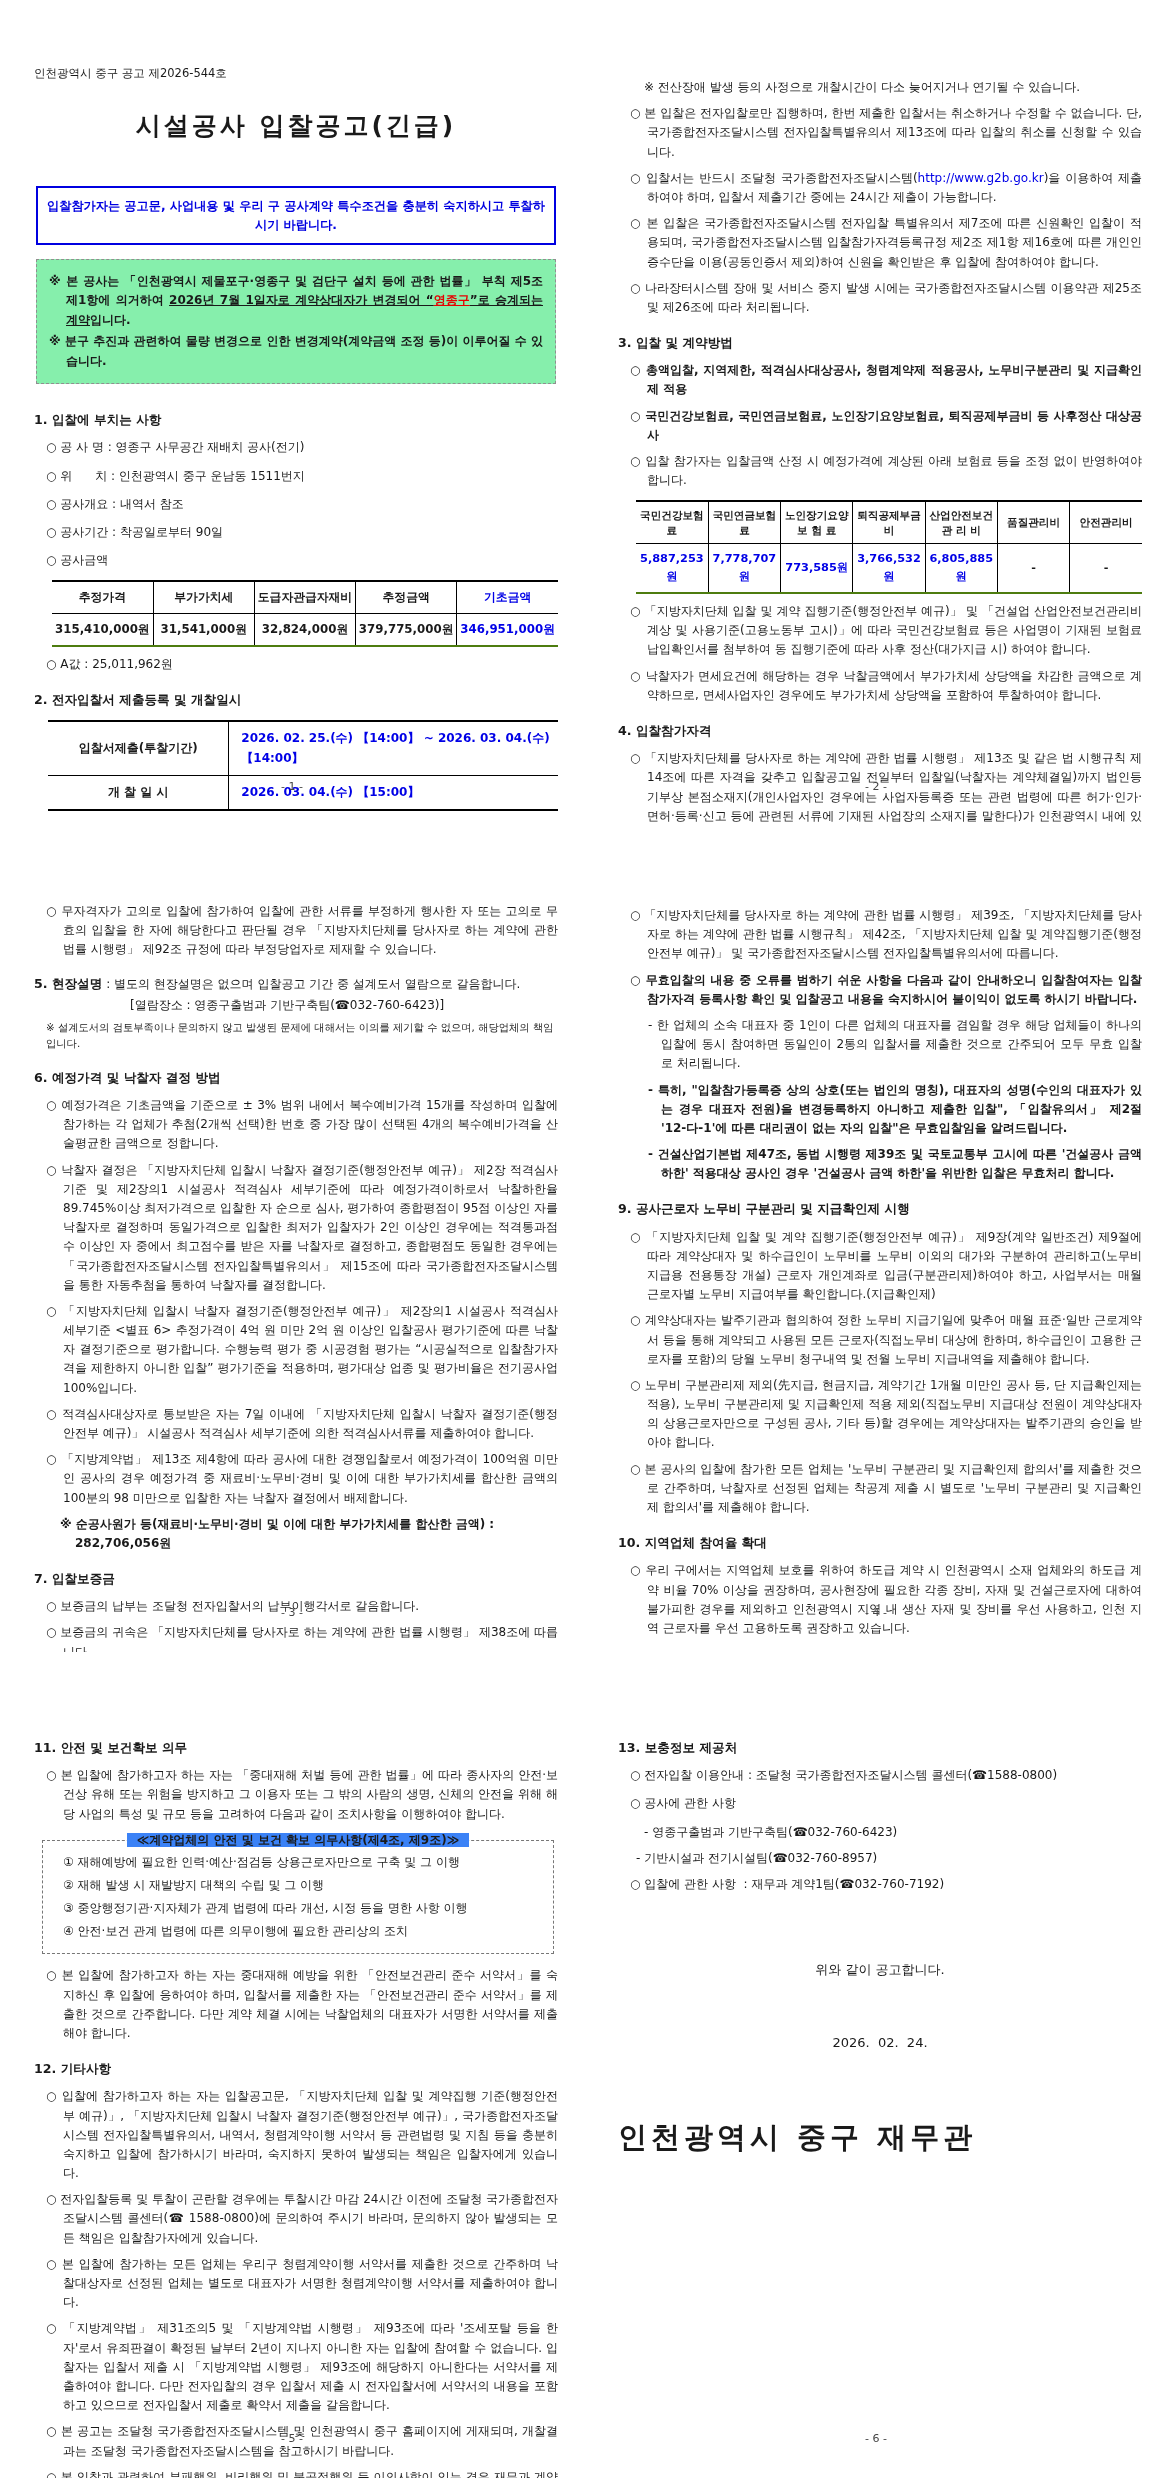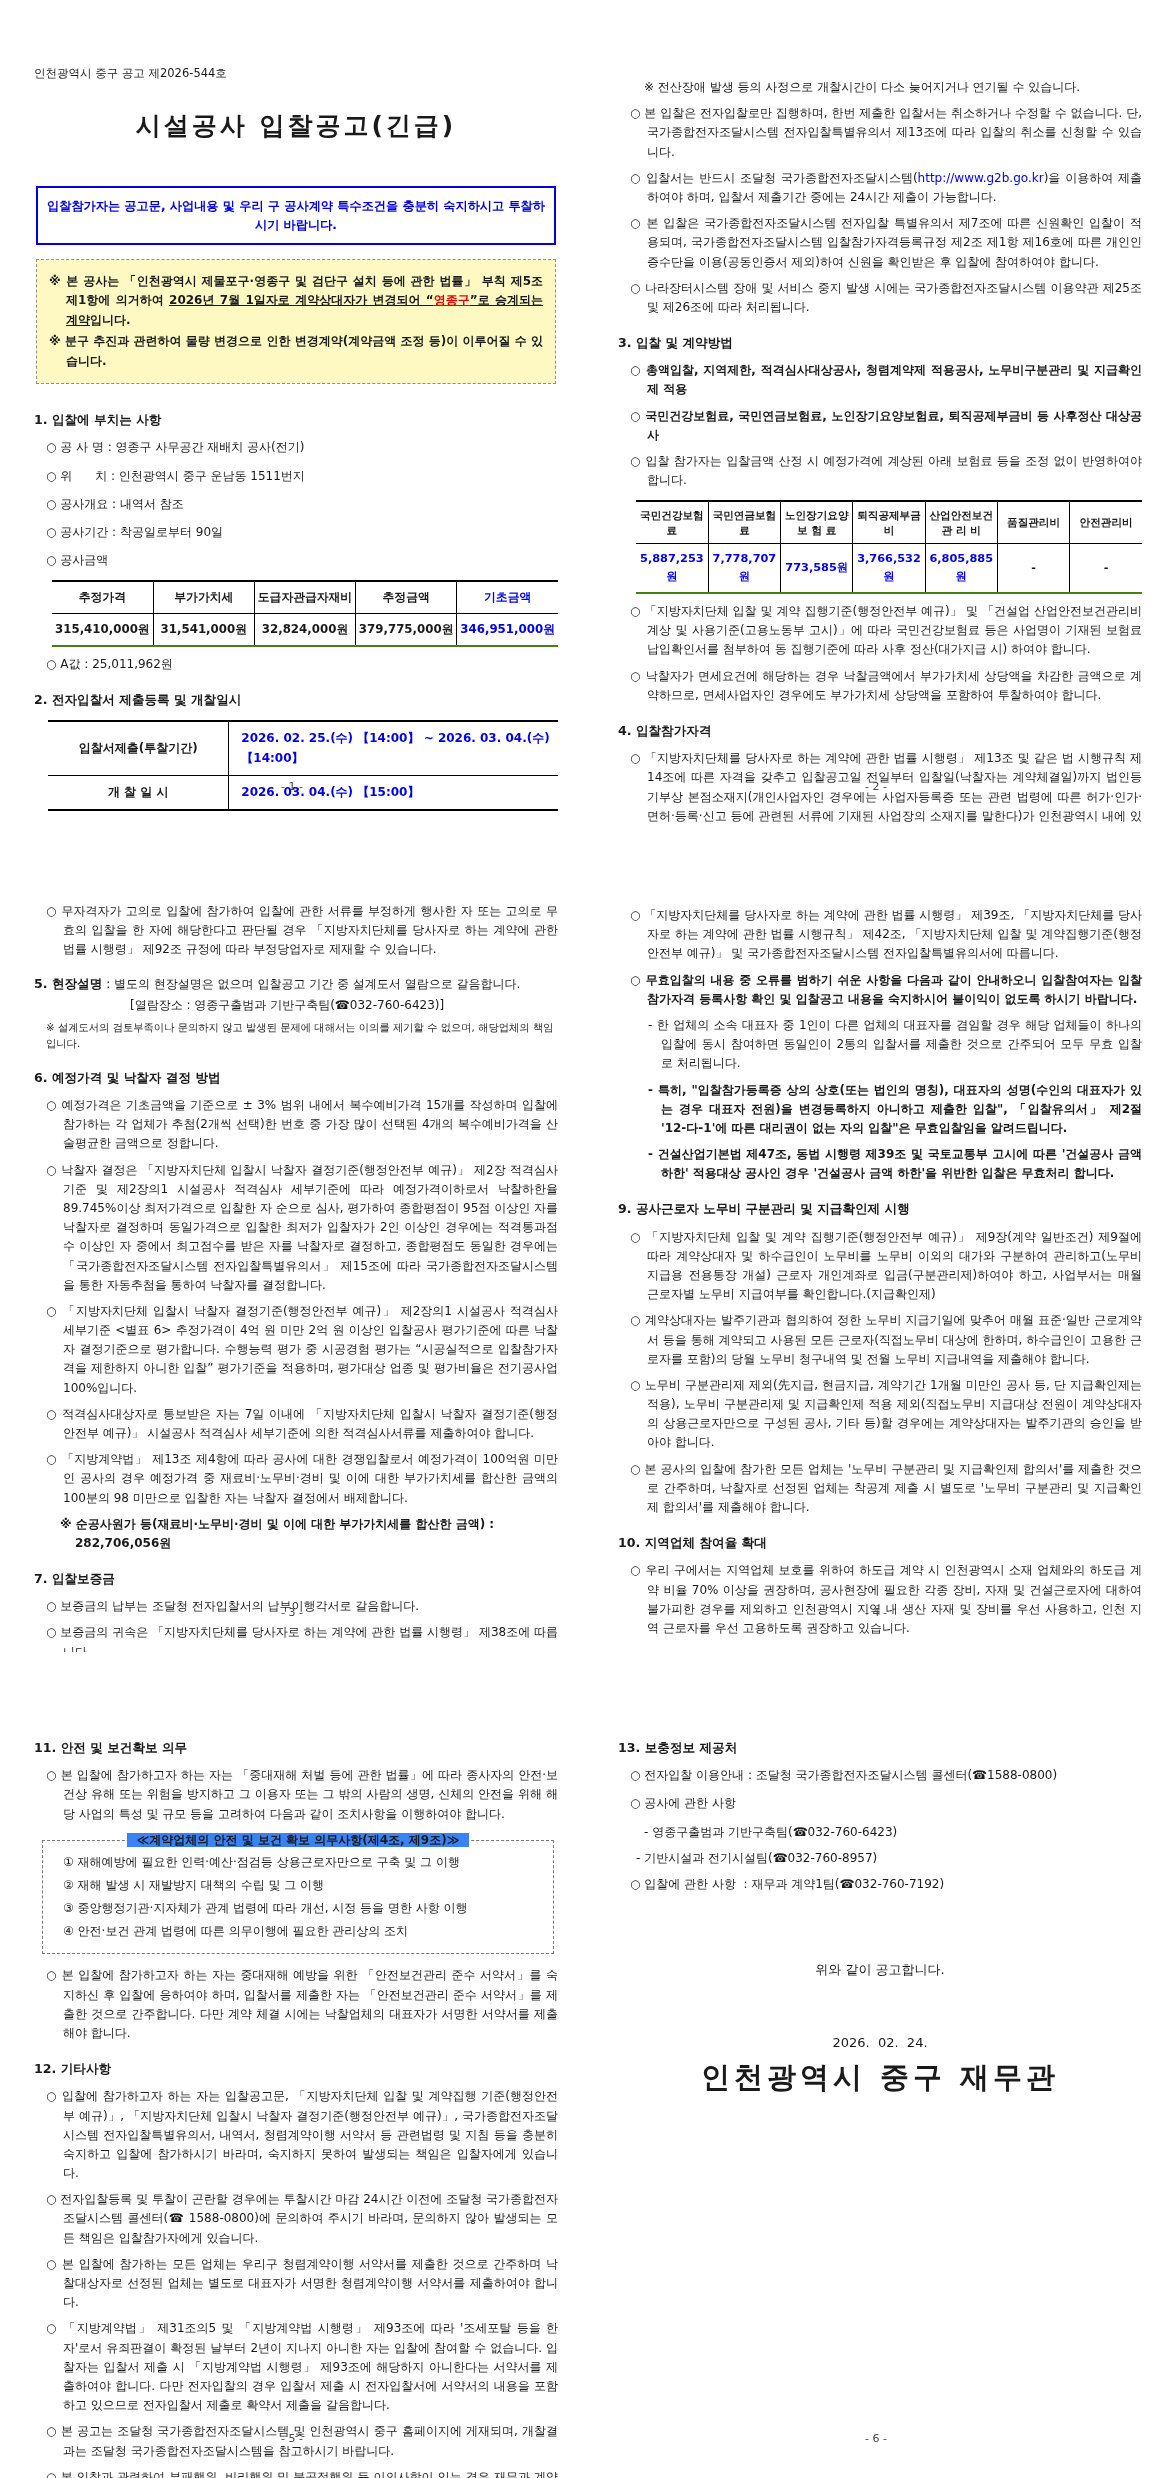--- a/index.html
+++ b/index.html
@@ -6,21 +6,21 @@
   body{font-family:"DejaVu Sans",sans-serif;color:#1a1a1a;}
   .sheet{width:1168px;height:2478px;margin:0 auto;background:#fff;display:grid;
          grid-template-columns:584px 584px;grid-template-rows:826px 826px 826px;}
   .page{position:relative;overflow:hidden;box-sizing:border-box;
         padding:0 26px 0 34px;font-size:12px;line-height:1.6;}
   
   .notice-no{padding-top:64px;font-size:11.5px;}
   .doc-title{text-align:center;font-size:25px;font-weight:bold;letter-spacing:3px;margin:24px 0 40px;}
   .blue-box{border:2px solid #0000e0;color:#0000e0;font-weight:bold;text-align:center;
             padding:9px 4px;margin:0 2px 14px 2px;font-size:12.2px;line-height:1.5;}
-  .warn-box{border:1px dashed #8f8f8f;background:#fef9c3;padding:10px 12px;margin:0 2px 26px 2px;
+  .warn-box{border:1px dashed #8f8f8f;background:#86efac;padding:10px 12px;margin:0 2px 26px 2px;
             font-weight:bold;line-height:1.62;}
   .warn-item{padding-left:17px;text-indent:-17px;text-align:justify;margin:2px 0;}
   .u{text-decoration:underline;}
   .red{color:#e60000;}
   .b{font-weight:bold;}
   .h{font-weight:bold;font-size:12.6px;margin:16px 0 8px 0;}
   .para{margin:4px 0 7px 12px;padding-left:17px;text-indent:-17px;text-align:justify;}
   .dash{margin:4px 0 7px 30px;padding-left:13px;text-indent:-13px;text-align:justify;}
   .kv{margin:6px 0 9px 12px;white-space:pre-wrap;}
   .small{font-size:10.3px;color:#222;}
@@ -48,21 +48,21 @@
   table.sched td.slabel{width:33%;text-align:center;font-weight:bold;border-right:1px solid #000;}
   table.sched td.sval{text-align:left;font-weight:bold;padding-left:12px;}
   
   .sbox{border:1px dashed #777;margin:16px 4px 12px 8px;padding:0 12px 8px 12px;}
   .sbox-title{text-align:center;margin-top:-0.85em;margin-bottom:3px;}
   .sbox-title span{background:#3b82f6;padding:0 10px;font-weight:bold;}
   .sbox-item{margin:2px 0 4px 8px;padding-left:16px;text-indent:-16px;}
   
   .closing{text-align:center;margin-top:66px;font-size:13px;}
   .sign-date{text-align:center;margin-top:52px;font-size:13px;white-space:pre-wrap;}
-  .signer{text-align:center;font-size:29px;font-weight:bold;letter-spacing:4px;}
+  .signer{text-align:left;margin-top:60px;font-size:29px;font-weight:bold;letter-spacing:4px;}
   .link-blue{color:#0000e6;}
   .s5-line{margin:14px 0 2px 0;}
 </style>
 </head>
 <body>
 
 <div class="sheet">
 
   <div class="page">
     <div class="notice-no">인천광역시 중구 공고 제2026-544호</div>

